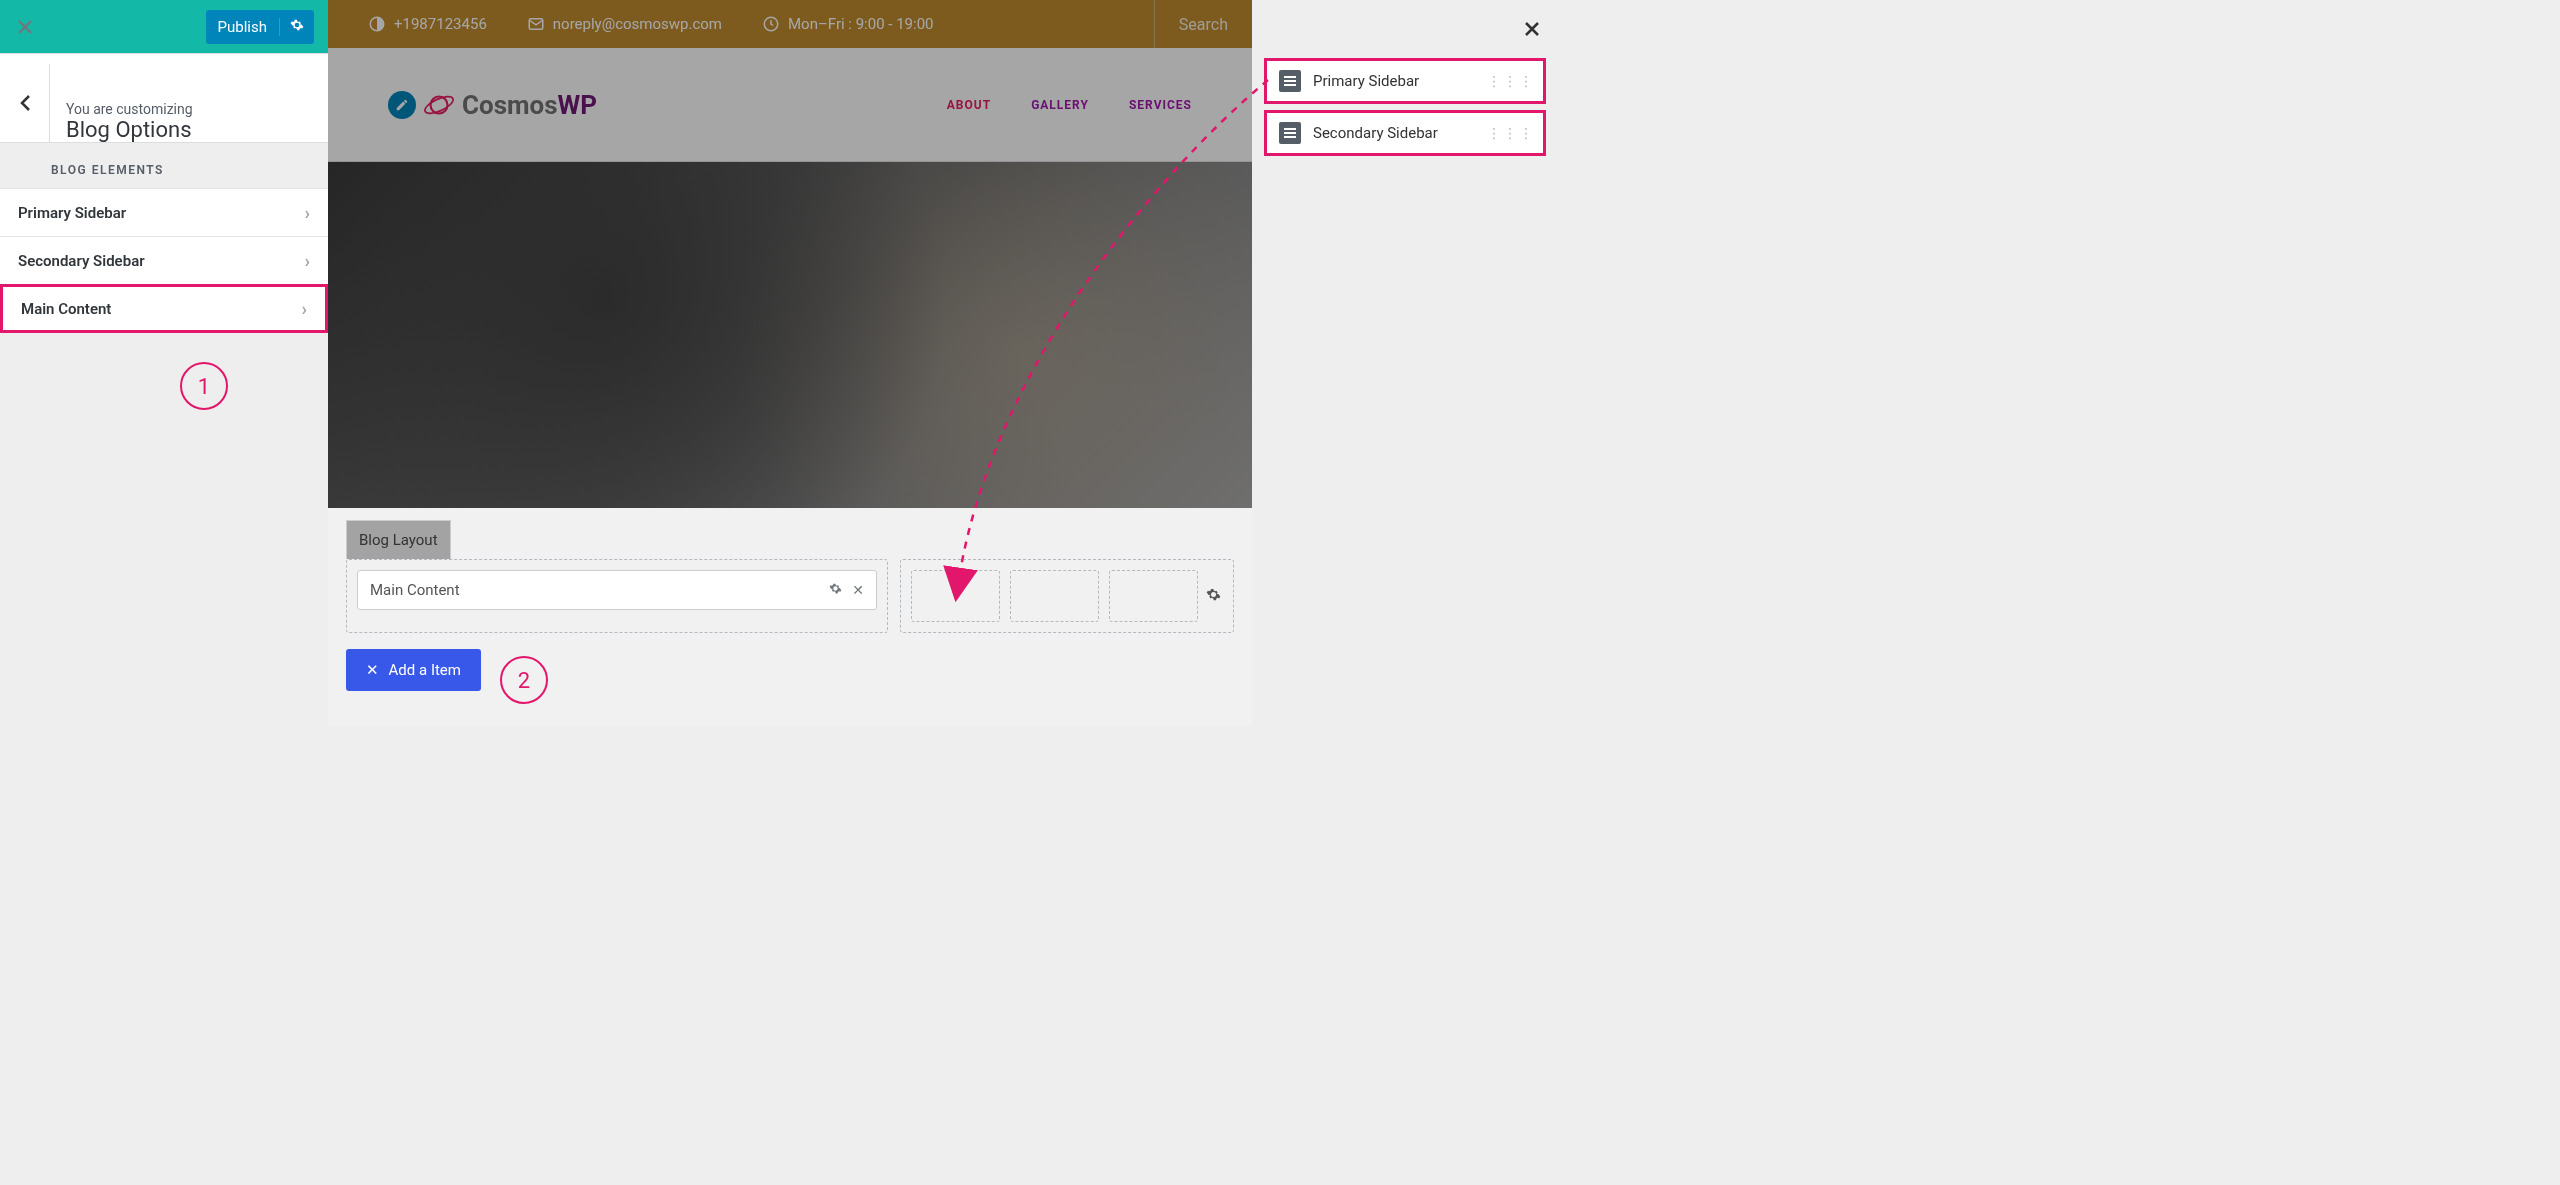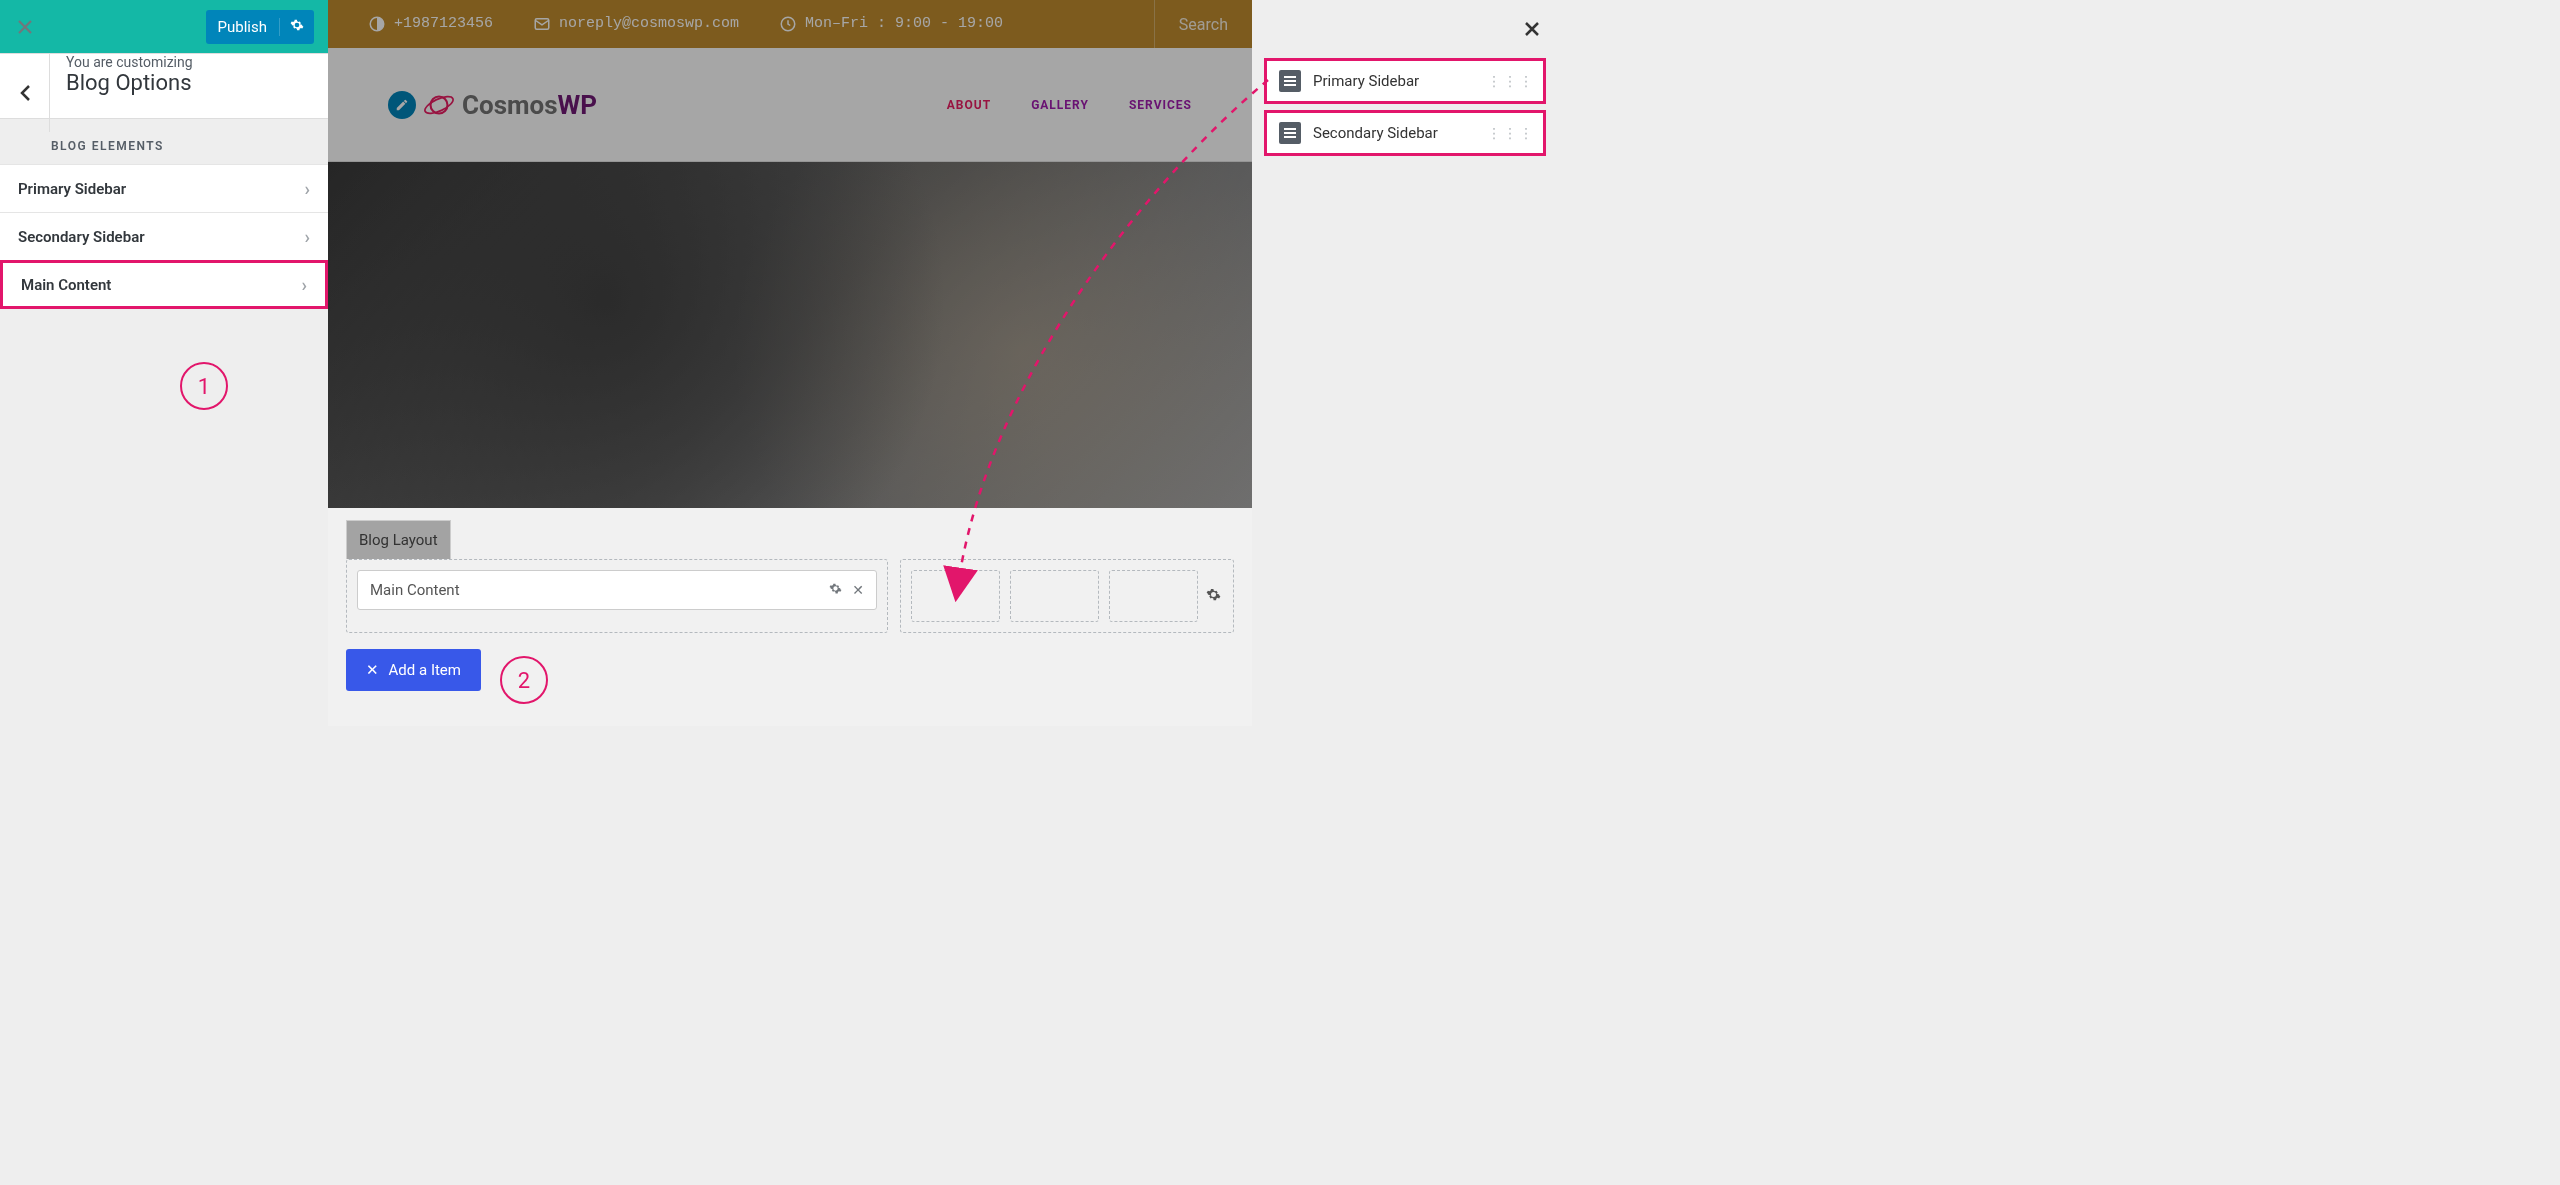--- a/index.html
+++ b/index.html
@@ -6,37 +6,37 @@
 body { font-family: -apple-system, BlinkMacSystemFont, "Segoe UI", Roboto, sans-serif; background: #eee; width: 1558px; height: 726px; overflow: hidden; position: relative; }
 
 
 .customizer { position: absolute; left: 0; top: 0; width: 328px; height: 100%; background: #eee; }
 .cust-top { height: 53px; display: flex; align-items: center; justify-content: space-between; background: #14b8a6; }
 .close-x { width: 50px; height: 53px; display: flex; align-items: center; justify-content: center; color: #72777c; font-size: 18px; cursor: pointer; }
 .publish-btn { background: #0085ba; color: #fff; height: 34px; display: flex; align-items: center; border-radius: 3px; margin-right: 14px; cursor: pointer; }
 .publish-btn .txt { padding: 0 12px; font-size: 15px; }
 .publish-btn .gear { border-left: 1px solid rgba(255,255,255,0.2); padding: 0 10px; font-size: 15px; }
 
-.breadcrumb-row { background: #fff; display: flex; align-items: flex-start; height: 66px; border-top: 1px solid #ddd; border-bottom: 1px solid #ddd; }
+.breadcrumb-row { background: #fff; display: flex; align-items: flex-end; height: 90px; border-top: 1px solid #ddd; border-bottom: 1px solid #ddd; }
 .back-chevron { width: 50px; height: 78px; display: flex; align-items: center; justify-content: center; border-right: 1px solid #ddd; color: #444; font-size: 20px; cursor: pointer; }
 .breadcrumb-text { padding-left: 16px; }
 .bc-sub { font-size: 14px; color: #555d66; }
 .bc-title { font-size: 22px; color: #32373c; font-weight: 400; }
 
 .section-label { padding: 20px 18px 12px; font-size: 12px; letter-spacing: 1.5px; color: #555d66; text-transform: uppercase; font-weight: 600; margin-left: 33px; }
 
 .element-item { background: #fff; border-top: 1px solid #e5e5e5; border-bottom: 1px solid #e5e5e5; margin-top: -1px; height: 49px; display: flex; align-items: center; justify-content: space-between; padding: 0 18px; cursor: pointer; color: #32373c; font-size: 15px; font-weight: 600; }
 .element-item .chev { color: #a0a5aa; font-size: 18px; }
 .element-item.highlighted { border: 3px solid #e2166b; }
 
 
 .preview { position: absolute; left: 328px; top: 0; width: 924px; height: 100%; background: #f1f1f1; }
 .preview-dim { position: absolute; inset: 0; background: rgba(0,0,0,0.35); pointer-events: none; z-index: 5; }
 .topbar { height: 48px; background: #c18d2f; display: flex; align-items: center; color: #fff; font-size: 15px; }
-.tb-item { display: flex; gap: 8px; margin-left: 40px; font-family: Liberation Mono, monospace; }
+.tb-item { display: flex; gap: 8px; margin-left: 40px; }
 .tb-item svg { width: 18px; height: 18px; fill: #fff; }
 .tb-search { margin-left: auto; border-left: 1px solid rgba(255,255,255,0.3); height: 100%; display: flex; align-items: center; padding: 0 24px; color: rgba(255,255,255,0.85); font-size: 16px; }
 
 .sitehead { height: 114px; background: #fff; display: flex; align-items: center; padding: 0 60px; border-bottom: 1px solid #e5e5e5; }
 .logo-wrap { display: flex; align-items: center; gap: 6px; }
 .edit-badge { width: 28px; height: 28px; border-radius: 50%; background: #0085ba; display: flex; align-items: center; justify-content: center; }
 .logo-text { font-size: 26px; font-weight: 700; }
 .logo-cosmos { color: #737373; margin-top: 8px; }
 .logo-wp { color: #701a75; }
 .nav { margin-left: auto; display: flex; gap: 40px; font-size: 12px; font-weight: 700; letter-spacing: 1px; }

